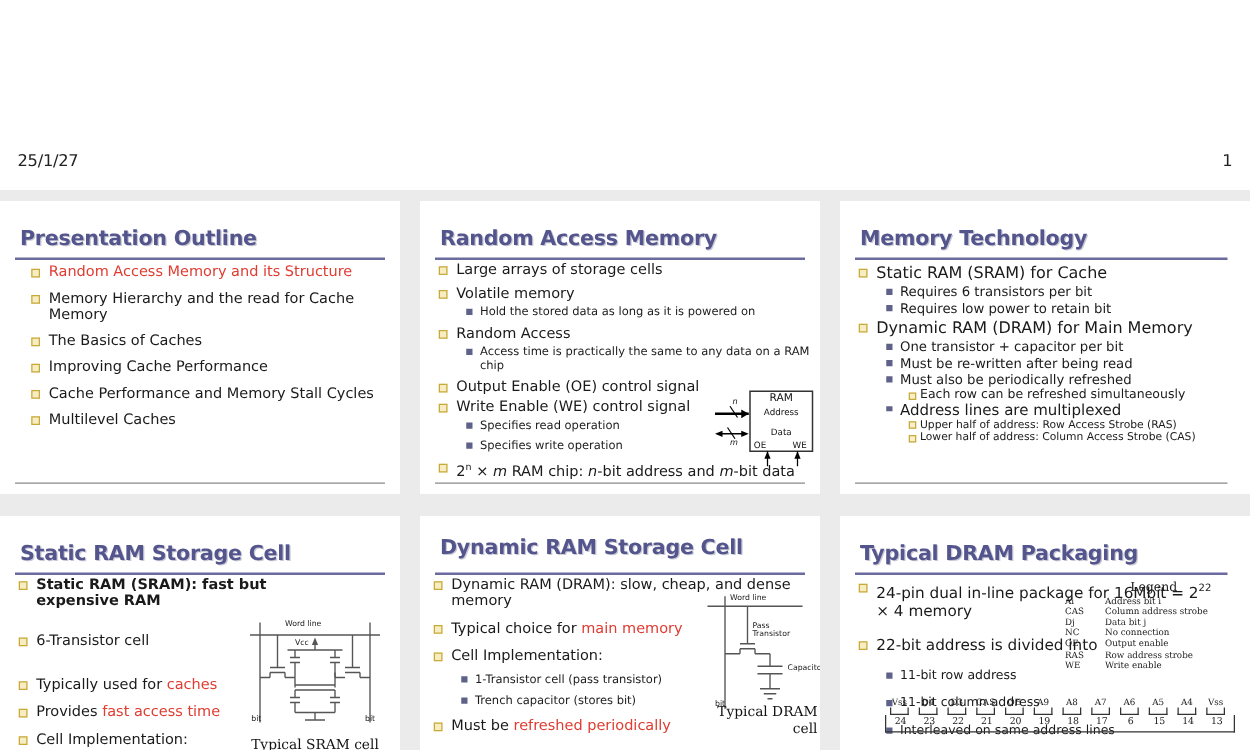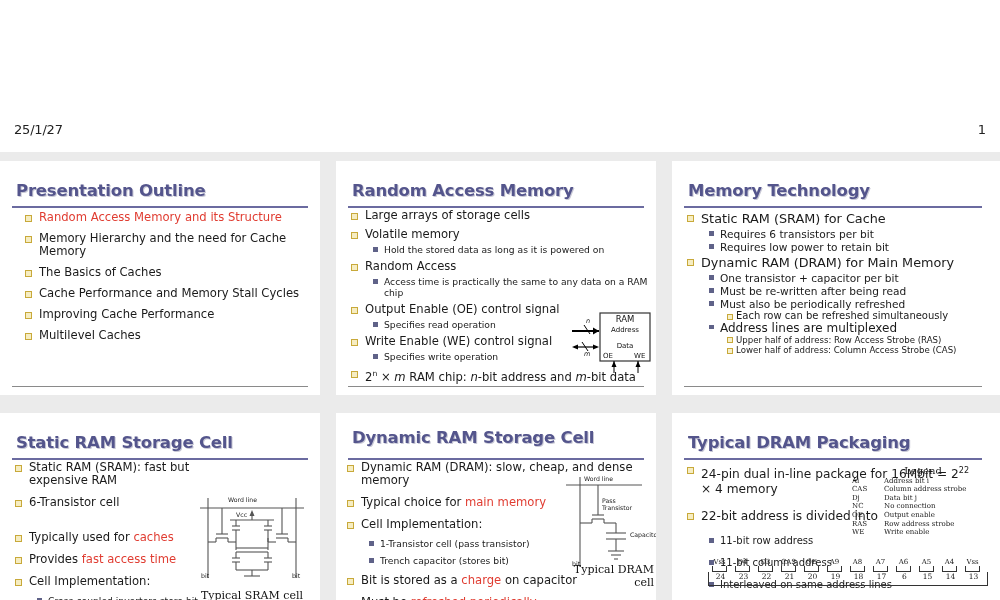--- a/index.html
+++ b/index.html
@@ -217,41 +217,41 @@
   <div class="gray-band b1"></div>
   <div class="gray-band b2"></div>
   <div class="gutter g1"></div>
   <div class="gutter g2"></div>
 
   <div class="slide" style="left:0px; top:161px; width:320px; height:234px;">
     <div class="slide-title" style="left:16px; top:20px;">Presentation Outline</div>
     <div class="title-rule" style="left:12px; top:45px; width:296px;"></div>
     <ul class="lvl" style="position:absolute; left:24px; top:50px; width:286px;">
       <li class="b l1"><span class="red">Random Access Memory and its Structure</span></li>
-      <li class="b l1">Memory Hierarchy and the need for Cache Memory</li>
+      <li class="b l1">Memory Hierarchy and the read for Cache Memory</li>
       <li class="b l1">The Basics of Caches</li>
+      <li class="b l1">Improving Cache Performance</li>
       <li class="b l1">Cache Performance and Memory Stall Cycles</li>
-      <li class="b l1">Improving Cache Performance</li>
       <li class="b l1">Multilevel Caches</li>
     </ul>
     <div class="bottom-rule" style="left:12px; bottom:8px; width:296px;"></div>
   </div>
 
   <div class="slide" style="left:336px; top:161px; width:320px; height:234px;">
     <div class="slide-title" style="left:16px; top:20px;">Random Access Memory</div>
     <div class="title-rule" style="left:12px; top:45px; width:296px;"></div>
     <ul class="lvl tight" style="position:absolute; left:14px; top:48px; width:300px;">
       <li class="b l1" style="margin-bottom:6px;">Large arrays of storage cells</li>
       <li class="b l1" style="margin-bottom:3px;">Volatile memory</li>
       <li class="b l2" style="margin-bottom:5px;">Hold the stored data as long as it is powered on</li>
       <li class="b l1" style="margin-bottom:3px;">Random Access</li>
       <li class="b l2" style="margin-bottom:5px;">Access time is practically the same to any data on a RAM chip</li>
       <li class="b l1" style="margin-bottom:3px;">Output Enable (OE) control signal</li>
+      <li class="b l1" style="margin-bottom:3px;">Write Enable (WE) control signal</li>
       <li class="b l2" style="margin-bottom:5px;">Specifies read operation</li>
-      <li class="b l1" style="margin-bottom:3px;">Write Enable (WE) control signal</li>
       <li class="b l2" style="margin-bottom:5px;">Specifies write operation</li>
       <li class="b l1"><span>2<sup>n</sup> × <i>m</i> RAM chip: <i>n</i>-bit address and <i>m</i>-bit data</span></li>
     </ul>
 
     <svg class="diagram" style="left:232px; top:148px;" width="86" height="70" viewBox="0 0 86 70">
       <rect x="32" y="4" width="50" height="48" fill="#fff" stroke="#333" stroke-width="1.2"></rect>
 
       <line x1="4" y1="22" x2="31" y2="22" stroke="#000" stroke-width="2"></line>
       <polygon points="31,22 25,18.5 25,25.5" fill="#000"></polygon>
       <line x1="16" y1="16" x2="22" y2="25" stroke="#000" stroke-width="1"></line>
@@ -295,21 +295,21 @@
       <li class="b l3" style="font-size:8.6px; line-height:10.5px;">Upper half of address:  Row Access Strobe (RAS)</li>
       <li class="b l3" style="font-size:8.6px; line-height:10.5px;">Lower half of address:  Column Access Strobe (CAS)</li>
     </ul>
     <div class="bottom-rule" style="left:12px; bottom:8px; width:298px;"></div>
   </div>
 
   <div class="slide" style="left:0px; top:413px; width:320px; height:187px;">
     <div class="slide-title" style="left:16px; top:20px;">Static RAM Storage Cell</div>
     <div class="title-rule" style="left:12px; top:45px; width:296px;"></div>
     <ul class="lvl" style="position:absolute; left:14px; top:48px; width:210px;">
-      <li class="b l1" style="margin-bottom:9px;">Static RAM (SRAM): fast but expensive RAM</li>
+      <li class="b l1" style="margin-bottom:19px;font-weight:bold;">Static RAM (SRAM): fast but expensive RAM</li>
       <li class="b l1" style="margin-bottom:22px;">6-Transistor cell</li>
       <li class="b l1" style="margin-bottom:9px;"><span>Typically used for <span class="red">caches</span></span></li>
       <li class="b l1" style="margin-bottom:9px;"><span>Provides <span class="red">fast access time</span></span></li>
       <li class="b l1" style="margin-bottom:7px;">Cell Implementation:</li>
       <li class="b l2" style="margin-bottom:6px;">Cross-coupled inverters store bit</li>
       <li class="b l2">Two pass transistors</li>
     </ul>
 
     <svg class="diagram" style="left:196px; top:73px;" width="112" height="100" viewBox="0 0 112 100">
       <g stroke="#555" stroke-width="1.1" fill="none">
@@ -378,21 +378,20 @@
 
   <div class="slide" style="left:336px; top:413px; width:320px; height:187px;">
     <div class="slide-title" style="left:16px; top:15px;">Dynamic RAM Storage Cell</div>
     <div class="title-rule" style="left:12px; top:45px; width:296px;"></div>
     <ul class="lvl" style="position:absolute; left:10px; top:48px; width:240px;">
       <li class="b l1" style="margin-bottom:9px; width:312px;">Dynamic RAM (DRAM): slow, cheap, and dense memory</li>
       <li class="b l1" style="margin-bottom:9px;"><span>Typical choice for <span class="red">main memory</span></span></li>
       <li class="b l1" style="margin-bottom:7px;">Cell Implementation:</li>
       <li class="b l2" style="margin-bottom:6px;">1-Transistor cell (pass transistor)</li>
       <li class="b l2" style="margin-bottom:8px;">Trench capacitor (stores bit)</li>
-      <li class="b l1" style="margin-bottom:9px;"><span>Bit is stored as a <span class="red">charge</span> on capacitor</span></li>
       <li class="b l1" style="margin-bottom:7px;"><span>Must be <span class="red">refreshed periodically</span></span></li>
 
     </ul>
 
     <svg class="diagram" style="left:222px; top:58px;" width="96" height="108" viewBox="0 0 96 108">
       <g stroke="#555" stroke-width="1.1" fill="none">
         <line x1="8" y1="14" x2="84" y2="14"></line>
         <line x1="22" y1="6" x2="22" y2="96"></line>
 
         <line x1="40" y1="14" x2="40" y2="44"></line>

